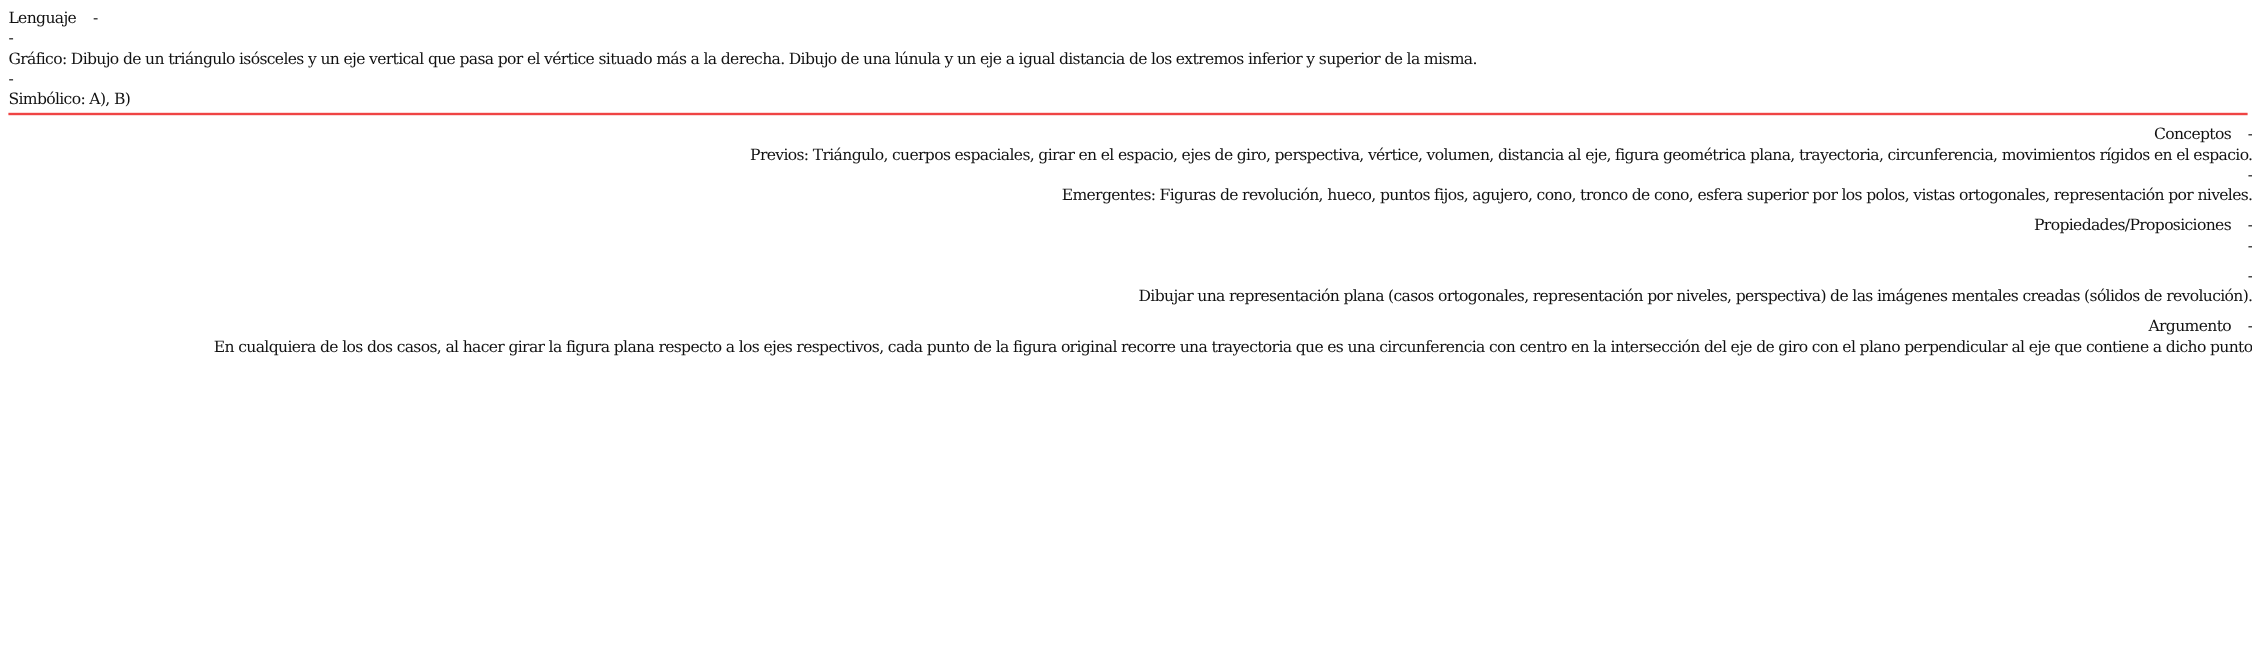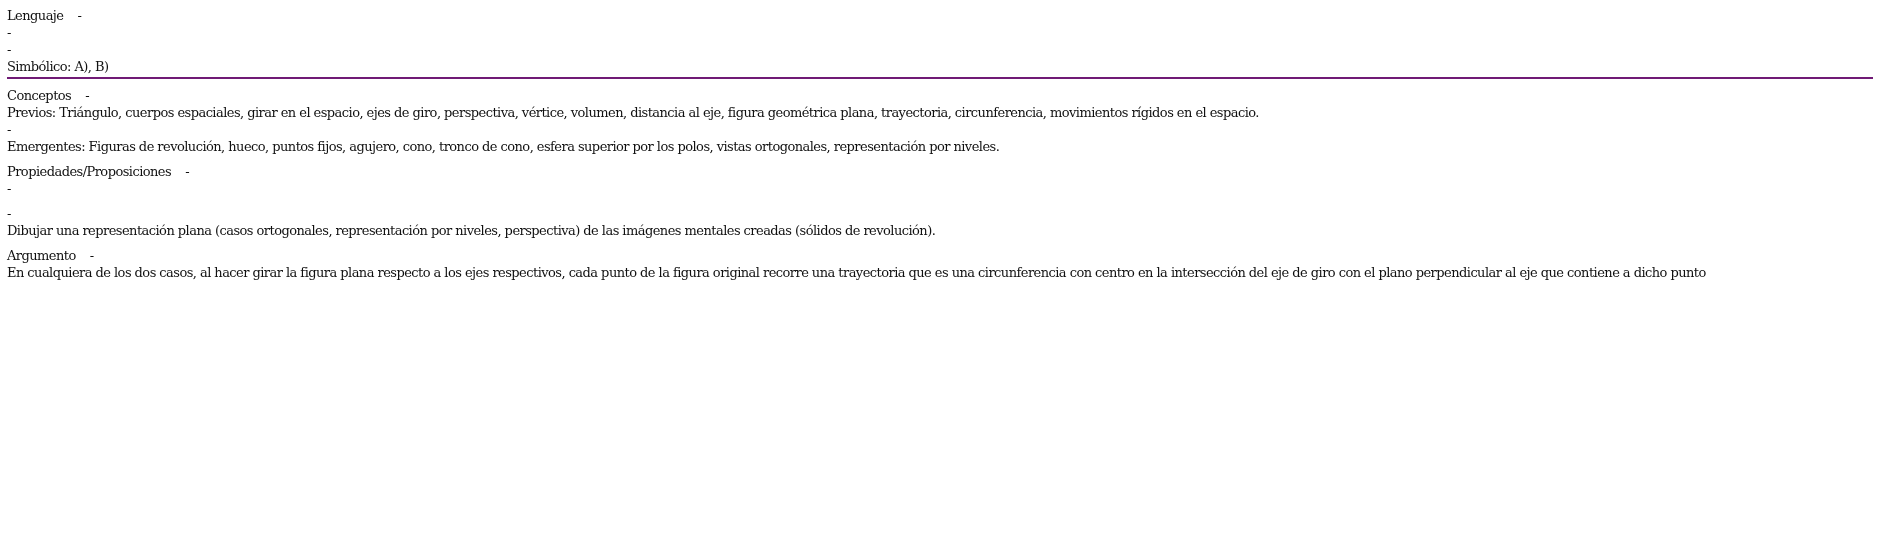--- a/index.html
+++ b/index.html
@@ -4,33 +4,34 @@
 <style>
   html, body { margin: 0; padding: 0; background: #ffffff; }
   body {
     width: 1877px; height: 558px; overflow: hidden;
     font-family: "DejaVu Serif", "Liberation Serif", serif;
     font-size: 13px; color: #111111;
     letter-spacing: -0.55px;
   }
   .doc { position: relative; padding: 7px 0 0 7px; }
   .section { margin: 0; }
-  .section + .section { margin-top: 8px; }
-  .section.ruled { border-bottom: 2px solid #701a75; width: 1866px; padding-bottom: 2px; margin-bottom: 2px; }
+  .section + .section { margin-top: 8px; text-align: right; }
+  .section.ruled { border-bottom: 2px solid #ef4444; width: 1866px; padding-bottom: 2px; margin-bottom: 2px; }
   .line { height: 17px; line-height: 17px; white-space: nowrap; }
   .hdr .sep { display: inline-block; margin-left: 14px; }
 </style>
 </head>
 <body>
 
 <div class="doc">
 
   <div class="section ruled">
     <div class="line hdr"><span>Lenguaje</span><span class="sep">-</span></div>
     <div class="line">-</div>
+    <div class="line">Gráfico: Dibujo de un triángulo isósceles y un eje vertical que pasa por el vértice situado más a la derecha. Dibujo de una lúnula y un eje a igual distancia de los extremos inferior y superior de la misma.</div>
     <div class="line">-</div>
     <div class="line">Simbólico: A), B)</div>
   </div>
 
   <div class="section">
     <div class="line hdr"><span>Conceptos</span><span class="sep">-</span></div>
     <div class="line">Previos: Triángulo, cuerpos espaciales, girar en el espacio, ejes de giro, perspectiva, vértice, volumen, distancia al eje, figura geométrica plana, trayectoria, circunferencia, movimientos rígidos en el espacio.</div>
     <div class="line">-</div>
     <div class="line">Emergentes: Figuras de revolución, hueco, puntos fijos, agujero, cono, tronco de cono, esfera superior por los polos, vistas ortogonales, representación por niveles.</div>
   </div>

